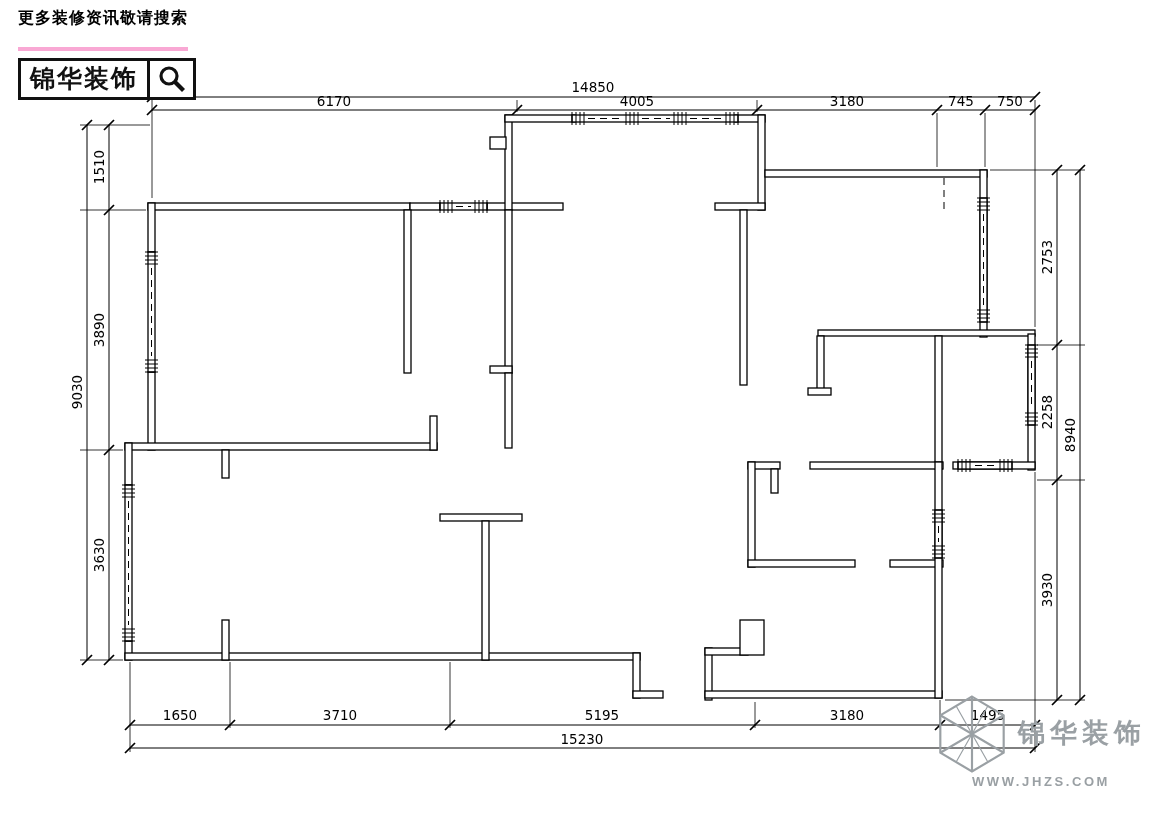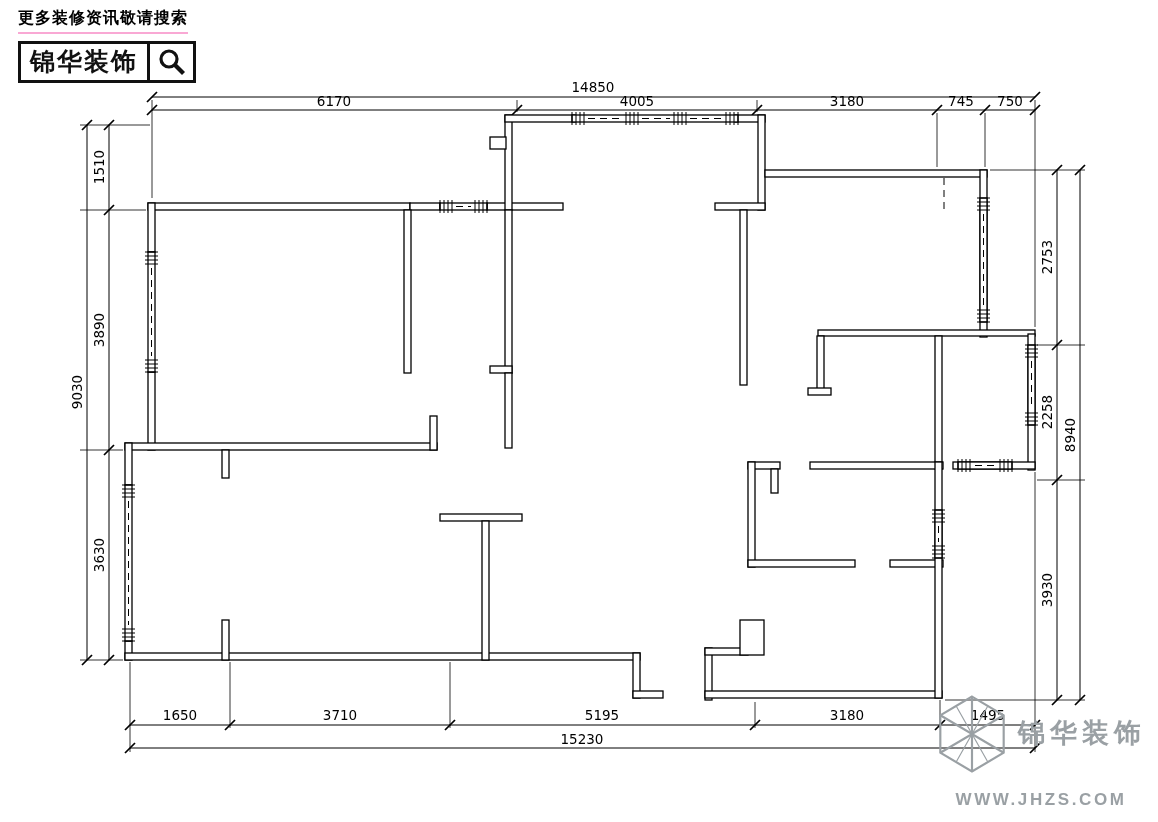--- a/index.html
+++ b/index.html
@@ -3,30 +3,30 @@
 <meta charset="utf-8">
 <style>
   *{margin:0;padding:0;box-sizing:border-box}
   html,body{background:#fff}
   body{width:1158px;height:822px;position:relative;overflow:hidden;
        font-family:"Liberation Sans",sans-serif;color:#000}
   .plan-svg{position:absolute;left:0;top:0;z-index:1}
   
   .topbar{position:absolute;left:18px;top:8px;z-index:3}
   .search-hint{font-size:16px;font-weight:bold;letter-spacing:1px;
-               padding-bottom:3px;border-bottom:2px solid #f9a8d4;width:fit-content}
+               padding-bottom:18px;border-bottom:4px solid #f9a8d4;width:fit-content}
   .logo{display:flex;margin-top:7px;border:3px solid #111;width:fit-content;background:#fff}
   .logo-text{font-size:25px;font-weight:bold;letter-spacing:2px;padding:1px 9px;color:#111}
   .logo-search{border-left:3px solid #111;width:46px;display:flex;
                align-items:center;justify-content:center;padding:3px;background:#fff}
   
   .watermark{position:absolute;left:936px;top:694px;z-index:3;color:var(--wm-color,#9aa0a4)}
   .wm-row{display:flex;align-items:center;gap:10px}
   .wm-line{font-size:27px;font-weight:bold;letter-spacing:5px;line-height:1.3;white-space:nowrap}
-  .wm-url{font-size:17px;font-weight:bold;letter-spacing:2.6px;margin-top:16px;
+  .wm-url{font-size:13px;font-weight:bold;letter-spacing:2.6px;margin-top:0;
           text-align:center;white-space:nowrap}
   
   .walls rect{fill:#fff;stroke:#000;stroke-width:1.3}
   .wt{stroke:#000;stroke-width:1;fill:none}
   .wdash{stroke:#000;stroke-width:1;fill:none;stroke-dasharray:7 5}
   .dimline{stroke:#000;stroke-width:1;fill:none}
   .extline{stroke:#000;stroke-width:0.8;fill:none}
   .dim{font-size:13.5px;fill:#000;font-family:"DejaVu Sans",sans-serif}
 </style>
 </head>

